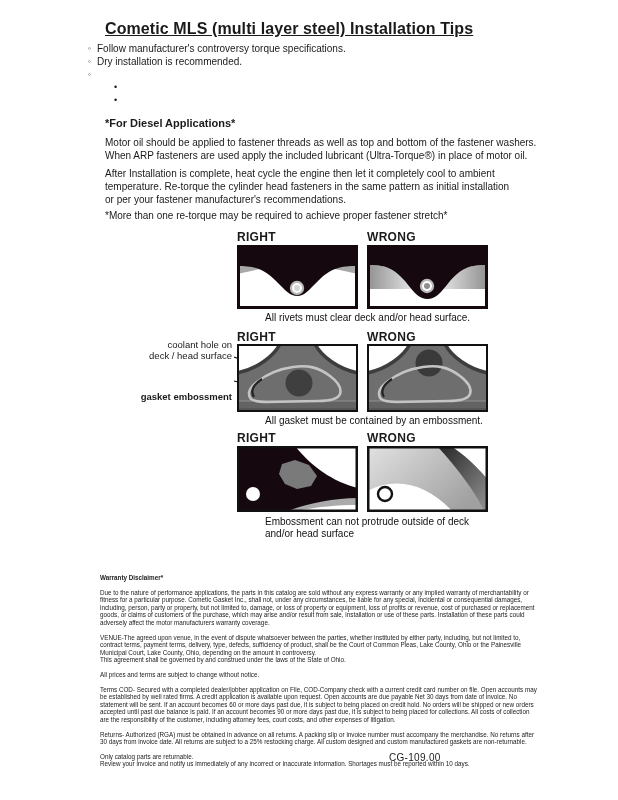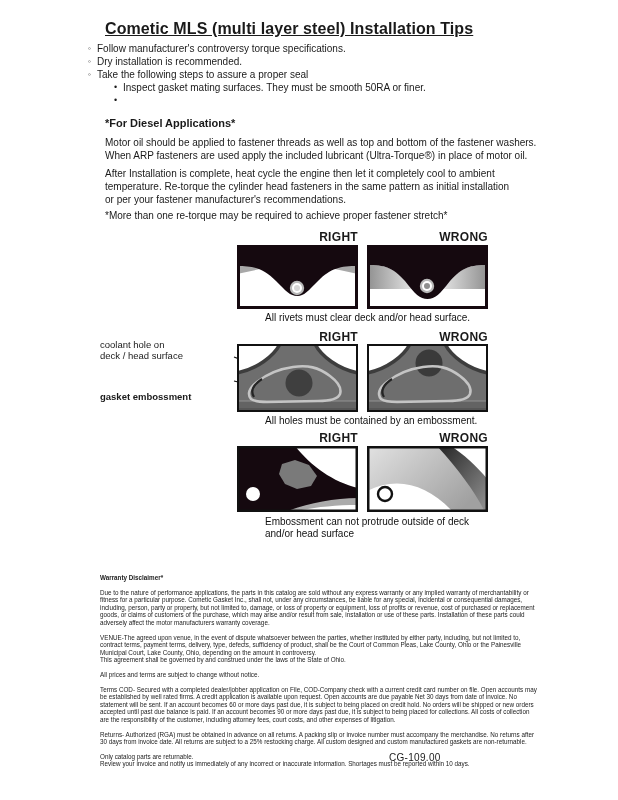--- a/index.html
+++ b/index.html
@@ -18,24 +18,24 @@
   .bullets { left:88px; top:42px; font-size:10px; line-height:13px; width:470px; }
   .brow { display:flex; }
   .bmark { width:9px; flex:0 0 9px; font-size:8px; line-height:13px; }
   .srow { display:flex; padding-left:26px; }
   .smark { width:9px; flex:0 0 9px; font-size:9px; line-height:13px; }
 
   .diesel-h { left:105px; top:117px; font-size:11px; font-weight:bold; }
   .body-p { left:105px; width:455px; font-size:10px; line-height:13px; }
   .p1 { top:136px; } .p2 { top:167px; } .p3 { top:209px; }
 
-  .dlabel { width:121px; text-align:right; font-size:12px; font-weight:600; letter-spacing:0.3px; }
+  .dlabel { width:121px; text-align:left; font-size:12px; font-weight:600; letter-spacing:0.3px; }
   .caption { font-size:10px; line-height:12px; color:#111;margin-left:28px; }
 
-  .lab-small { font-size:9.5px; line-height:11px; width:132px; left:100px; }
+  .lab-small { font-size:9.5px; line-height:11px; text-align:right; width:132px; left:100px; }
 
   .disclaimer { left:100px; top:574px; width:440px; font-size:6.3px; line-height:7.6px; color:#222; }
   .disclaimer p { margin:0 0 7px 0; }
   .disc-h { font-weight:bold; margin-bottom:7px; }
 
   .pagenum { left:389px; top:752px; font-size:10px; letter-spacing:0.3px; }
 
   svg { display:block; }
 </style>
 </head>
@@ -49,25 +49,23 @@
     <div class="brow">
       <span class="bmark">◦</span>
       <span>Follow manufacturer's controversy torque specifications.</span>
     </div>
     <div class="brow">
       <span class="bmark">◦</span>
       <span>Dry installation is recommended.</span>
     </div>
     <div class="brow">
       <span class="bmark">◦</span>
-      <span>Take the following steps to assure a proper seal</span>
     </div>
     <div class="srow">
       <span class="smark">•</span>
-      <span>Inspect gasket mating surfaces.  They must be smooth 50RA or finer.</span>
     </div>
     <div class="srow">
       <span class="smark">•</span>
     </div>
   </div>
 
   <div class="abs diesel-h">*For Diesel Applications*</div>
   <div class="abs body-p p1 ml">Motor oil should be applied to fastener threads as well as top and bottom of the fastener washers.
 When ARP fasteners are used apply the included lubricant (Ultra-Torque®) in place of motor oil.</div>
   <div class="abs body-p p2 ml">After Installation is complete, heat cycle the engine then let it completely cool to ambient
@@ -155,21 +153,21 @@
       <path d="M43,0 C37,12 20,25 0,29" fill="none" stroke="#3d3d3d" stroke-width="3.5"></path>
       <path d="M121,0 H78 C84,12 101,25 121,29 Z" fill="#ffffff"></path>
       <path d="M78,0 C84,12 101,25 121,29" fill="none" stroke="#3d3d3d" stroke-width="3.5"></path>
       <circle cx="62" cy="19" r="13.5" fill="#3a3a3a"></circle>
       <path d="M14,55 C10,50 12,44 20,38 C30,30 41,25 56,23 C71,21 81,23 93,32 C101,38 105,44 103,50 C101,55 93,57 81,57 L30,58 C22,58 17,57 14,55 Z" fill="none" stroke="#c4c4c4" stroke-width="2.6"></path>
       <path d="M17,53 C13,47 16,41 25,35" fill="none" stroke="#242424" stroke-width="2.2"></path>
       <rect x="1" y="1" width="119" height="66" fill="none" stroke="#111" stroke-width="2"></rect>
     </svg>
   </div>
 
-  <div class="abs caption" style="left:237px; top:415px;">All holes must be contained by an embossment.</div>
+  <div class="abs caption" style="left:237px; top:415px;">All gasket must be contained by an embossment.</div>
 
   <div class="abs dlabel" style="left:237px; top:431px;">RIGHT</div>
   <div class="abs dlabel" style="left:367px; top:431px;">WRONG</div>
 
   <div class="abs" style="left:237px; top:446px;">
     <svg width="121" height="66" viewBox="0 0 121 66">
       <rect x="0" y="0" width="121" height="66" fill="#ffffff"></rect>
       <path d="M46,66 C68,57 95,52 121,50 L121,59 C95,59 72,62 56,66 Z" fill="#ababab"></path>
       <path d="M0,0 H58 C74,20 96,36 121,42 L121,52 C95,52 68,58 48,66 H0 Z" fill="#15090f"></path>
       <polygon points="45,18 58,14 72,19 80,30 74,40 60,43 48,38 42,28" fill="#7a7a7a"></polygon>

